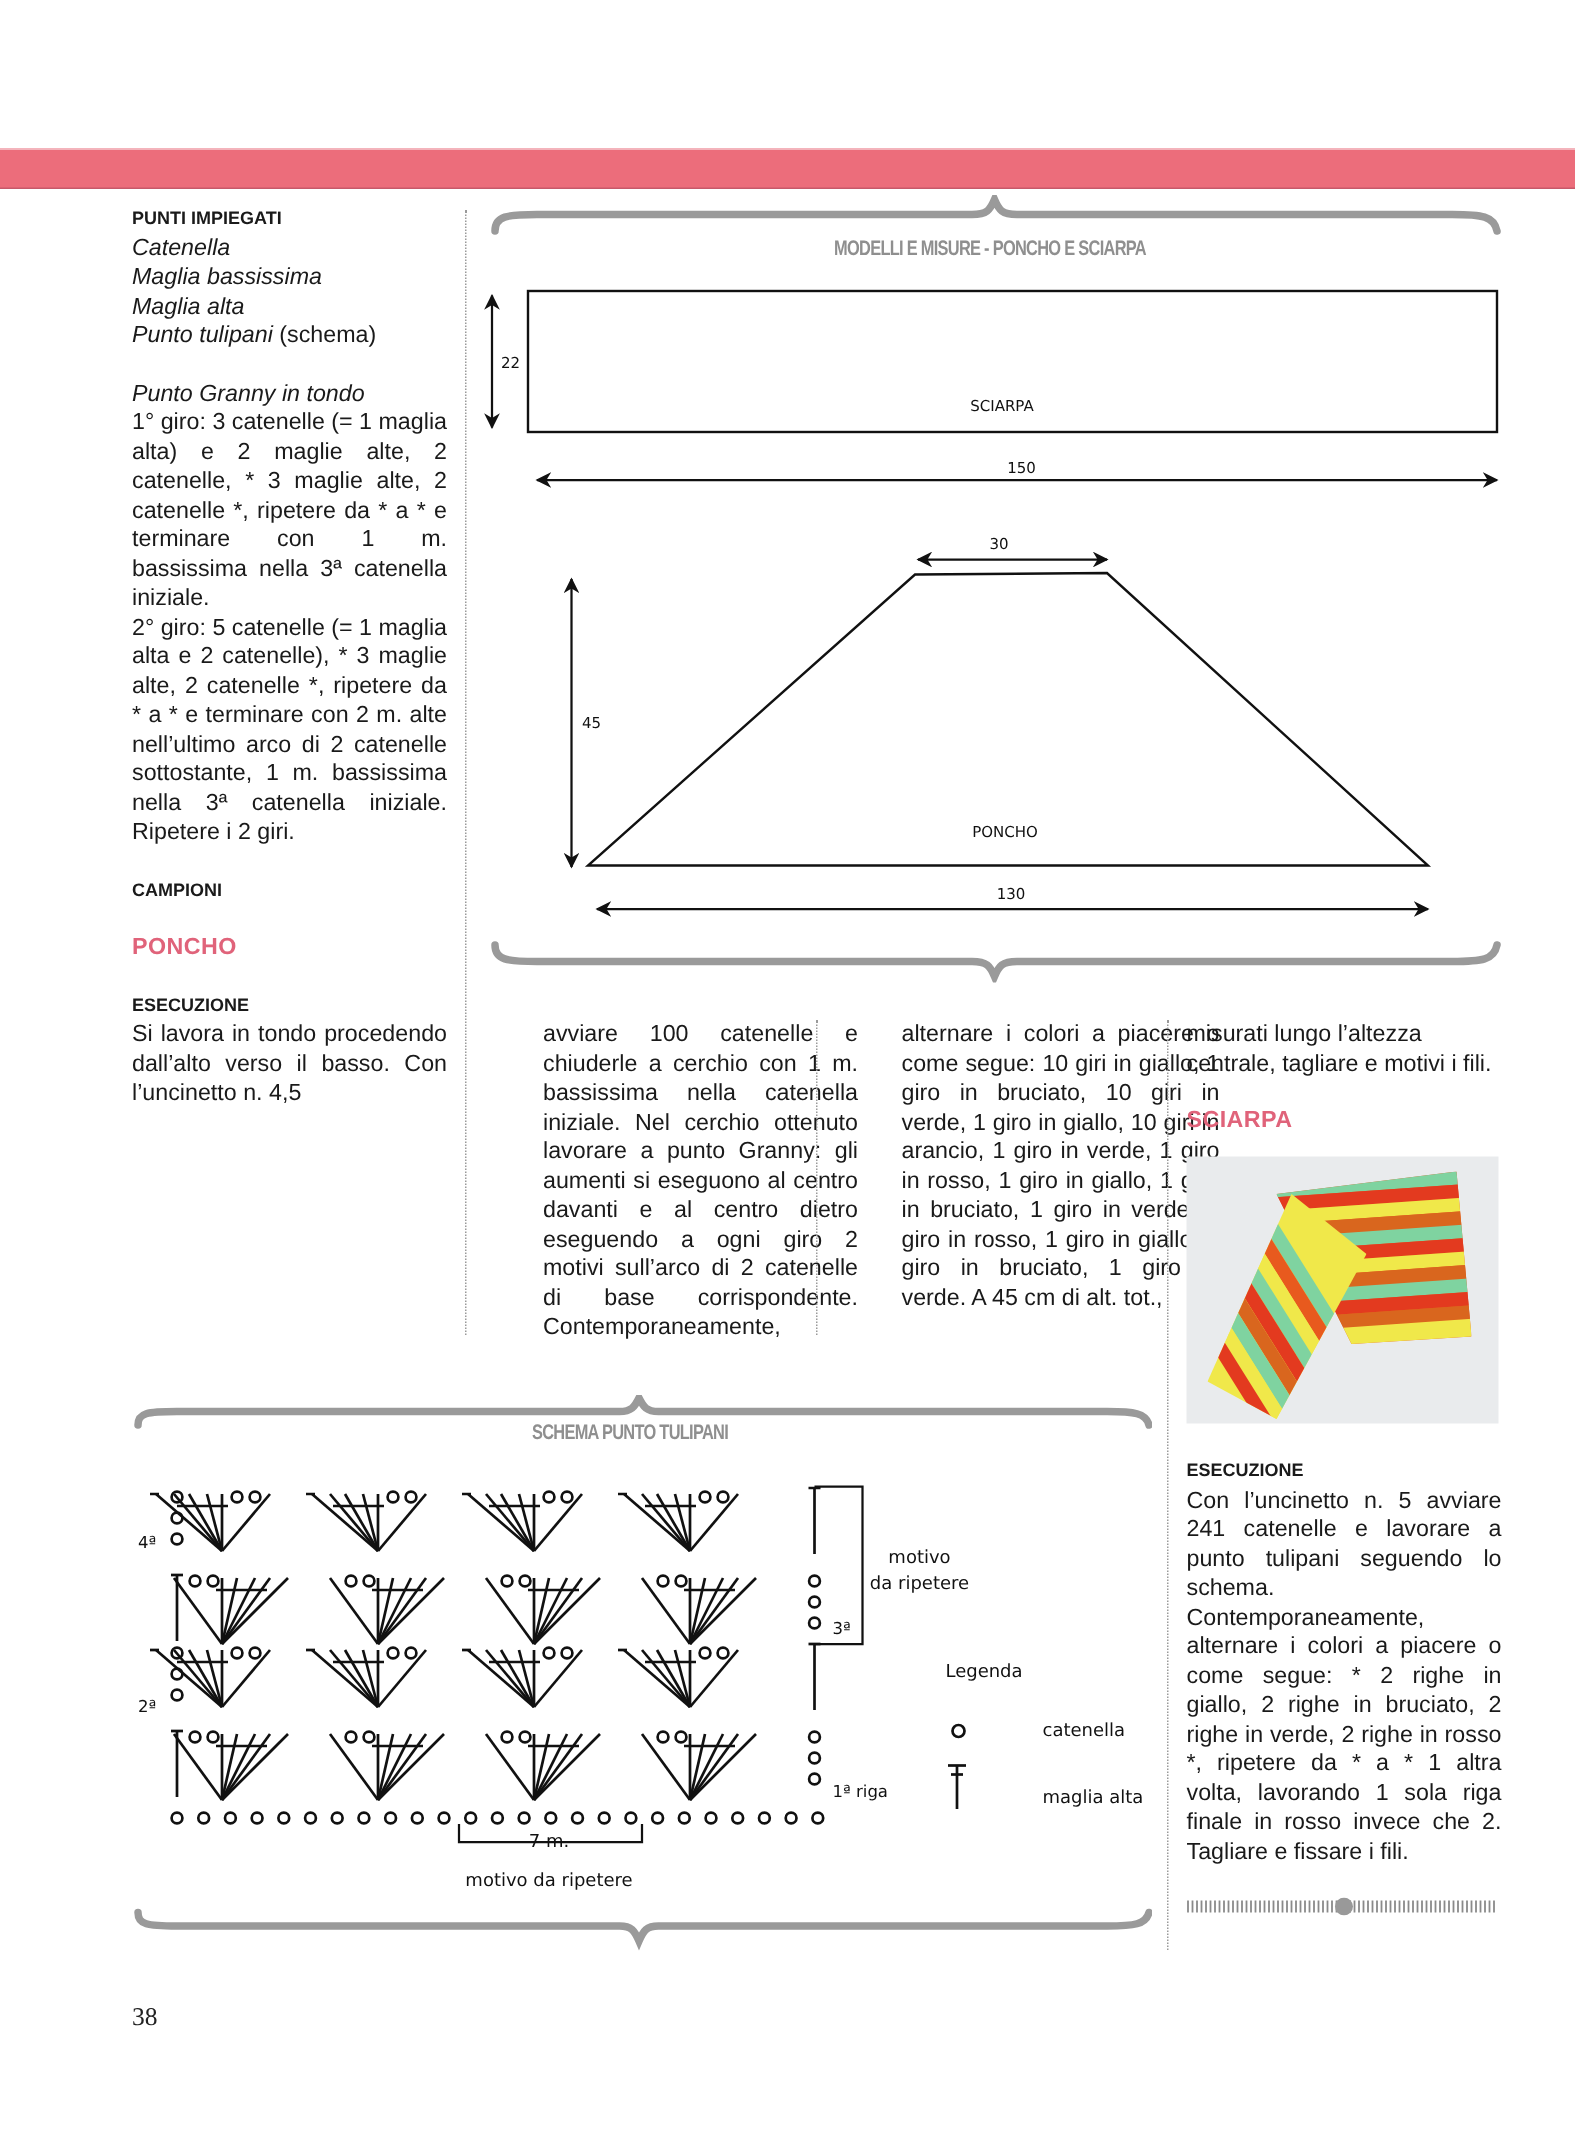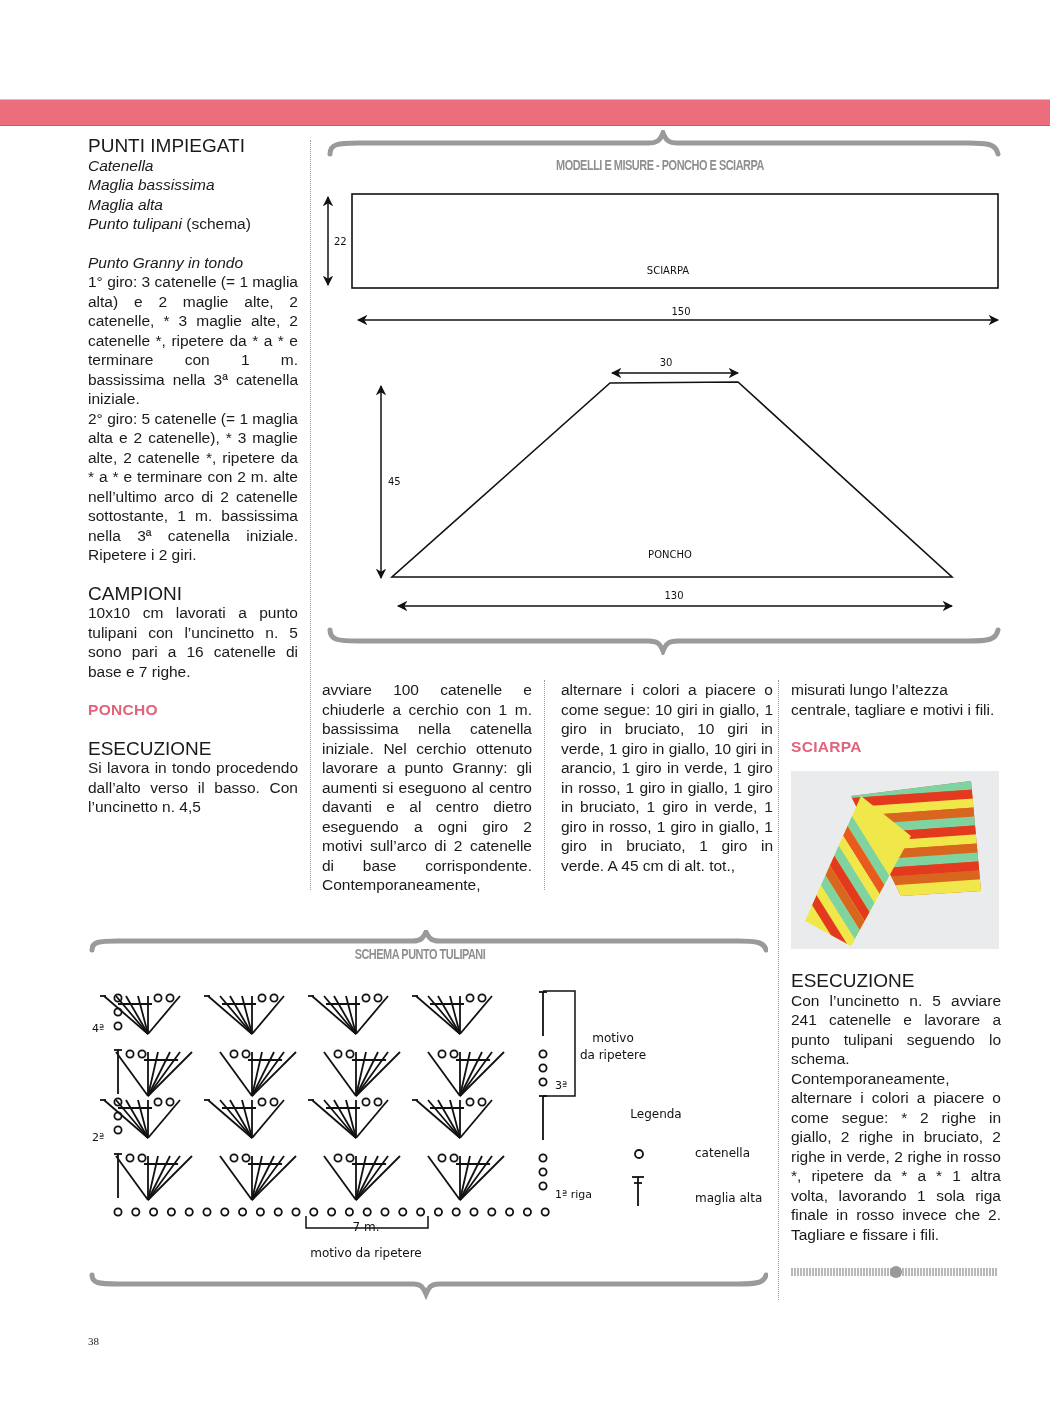--- a/index.html
+++ b/index.html
@@ -1,51 +1,50 @@
 <!DOCTYPE html>
 <html><head>
 <meta charset="utf-8">
 <style>
   html, body { margin: 0; padding: 0; background: #ffffff; }
   body { width: 1050px; height: 1425px; position: relative; overflow: hidden; font-family: "Liberation Sans", sans-serif; color: #1a1a1a; }
   .topbar { position: absolute; left: 0; top: 99px; width: 1050px; height: 25px; background: #ec6d7b; border-top: 1px solid #f3b3bb; border-bottom: 1px solid #c7596a; }
   .col { position: absolute; font-size: 15.5px; line-height: 19.5px; }
   .col p { margin: 0; }
-  .h { font-weight: normal; font-size: 19px; }
+  .h { font-weight: bold; font-size: 12px; }
   .pink { color: #e0637a; font-weight: 900; font-size: 15.5px; letter-spacing: 0.3px; }
   .it { font-style: italic; }
   .bi { font-weight: normal; font-style: italic; }
   .b { font-weight: normal; }
   .gap { height: 19px; }
-  .just { text-align: justify; text-align-last: left; }
+  .just { text-align: justify; text-align-last: left; margin-left: 40px; }
   .vsep { position: absolute; border-left: 1px dotted #9a9a9a; }
   .brace-title { position: absolute; font-family: "Liberation Sans", sans-serif; font-weight: bold; color: #8f8f8f; font-size: 14px; letter-spacing: -0.6px; transform: scaleX(0.78); transform-origin: center; white-space: nowrap; }
   .diagram-label { font-family: "DejaVu Sans", sans-serif; font-size: 10px; fill: #111; }
   .photo { position: absolute; left: 791px; top: 771px; width: 208px; height: 178px; background: #e9ebed; overflow: hidden; }
-  .pagenum { position: absolute; left: 88px; top: 1335px; font-family: "Liberation Serif", serif; font-size: 11px; color: #222; }
+  .pagenum { position: absolute; left: 88px; top: 1335px; font-family: "Liberation Serif", serif; font-size: 17px; color: #222; }
   .slider { position: absolute; left: 791px; top: 1264px; width: 208px; height: 12px; }
 </style>
 </head>
 <body>
 
 <div class="topbar"></div>
 
 <div class="col" style="left:88px; top:136px; width:210px;">
   <p class="h">PUNTI IMPIEGATI</p>
   <p class="it">Catenella</p>
   <p class="it">Maglia bassissima</p>
   <p class="it">Maglia alta</p>
   <p><span class="it">Punto tulipani</span><span> (schema)</span></p>
   <div class="gap"></div>
   <p class="bi">Punto Granny in tondo</p>
   <p class="just"><span class="b">1° giro:</span><span> 3 catenelle (= 1 maglia alta) e 2 maglie alte, 2 catenelle, * 3 maglie alte, 2 catenelle *, ripetere da * a * e terminare con 1 m. bassissima nella 3ª catenella iniziale.</span></p>
   <p class="just"><span class="b">2° giro:</span><span> 5 catenelle (= 1 maglia alta e 2 catenelle), * 3 maglie alte, 2 catenelle *, ripetere da * a * e terminare con 2 m. alte nell’ultimo arco di 2 catenelle sottostante, 1 m. bassissima nella 3ª catenella iniziale. Ripetere i 2 giri.</span></p>
   <div class="gap"></div>
   <p class="h">CAMPIONI</p>
-  <p class="just">10x10 cm lavorati a punto tulipani con l’uncinetto n. 5 sono pari a 16 catenelle di base e 7 righe.</p>
   <div class="gap"></div>
   <p class="pink">PONCHO</p>
   <div class="gap"></div>
   <p class="h">ESECUZIONE</p>
   <p class="just">Si lavora in tondo procedendo dall’alto verso il basso. Con l’uncinetto n. 4,5</p>
 </div>
 
 <div class="vsep" style="left:310px; top:140px; height:750px;"></div>
 
 <svg style="position:absolute; left:318px; top:130px;" width="690" height="525" viewBox="0 0 690 525">

